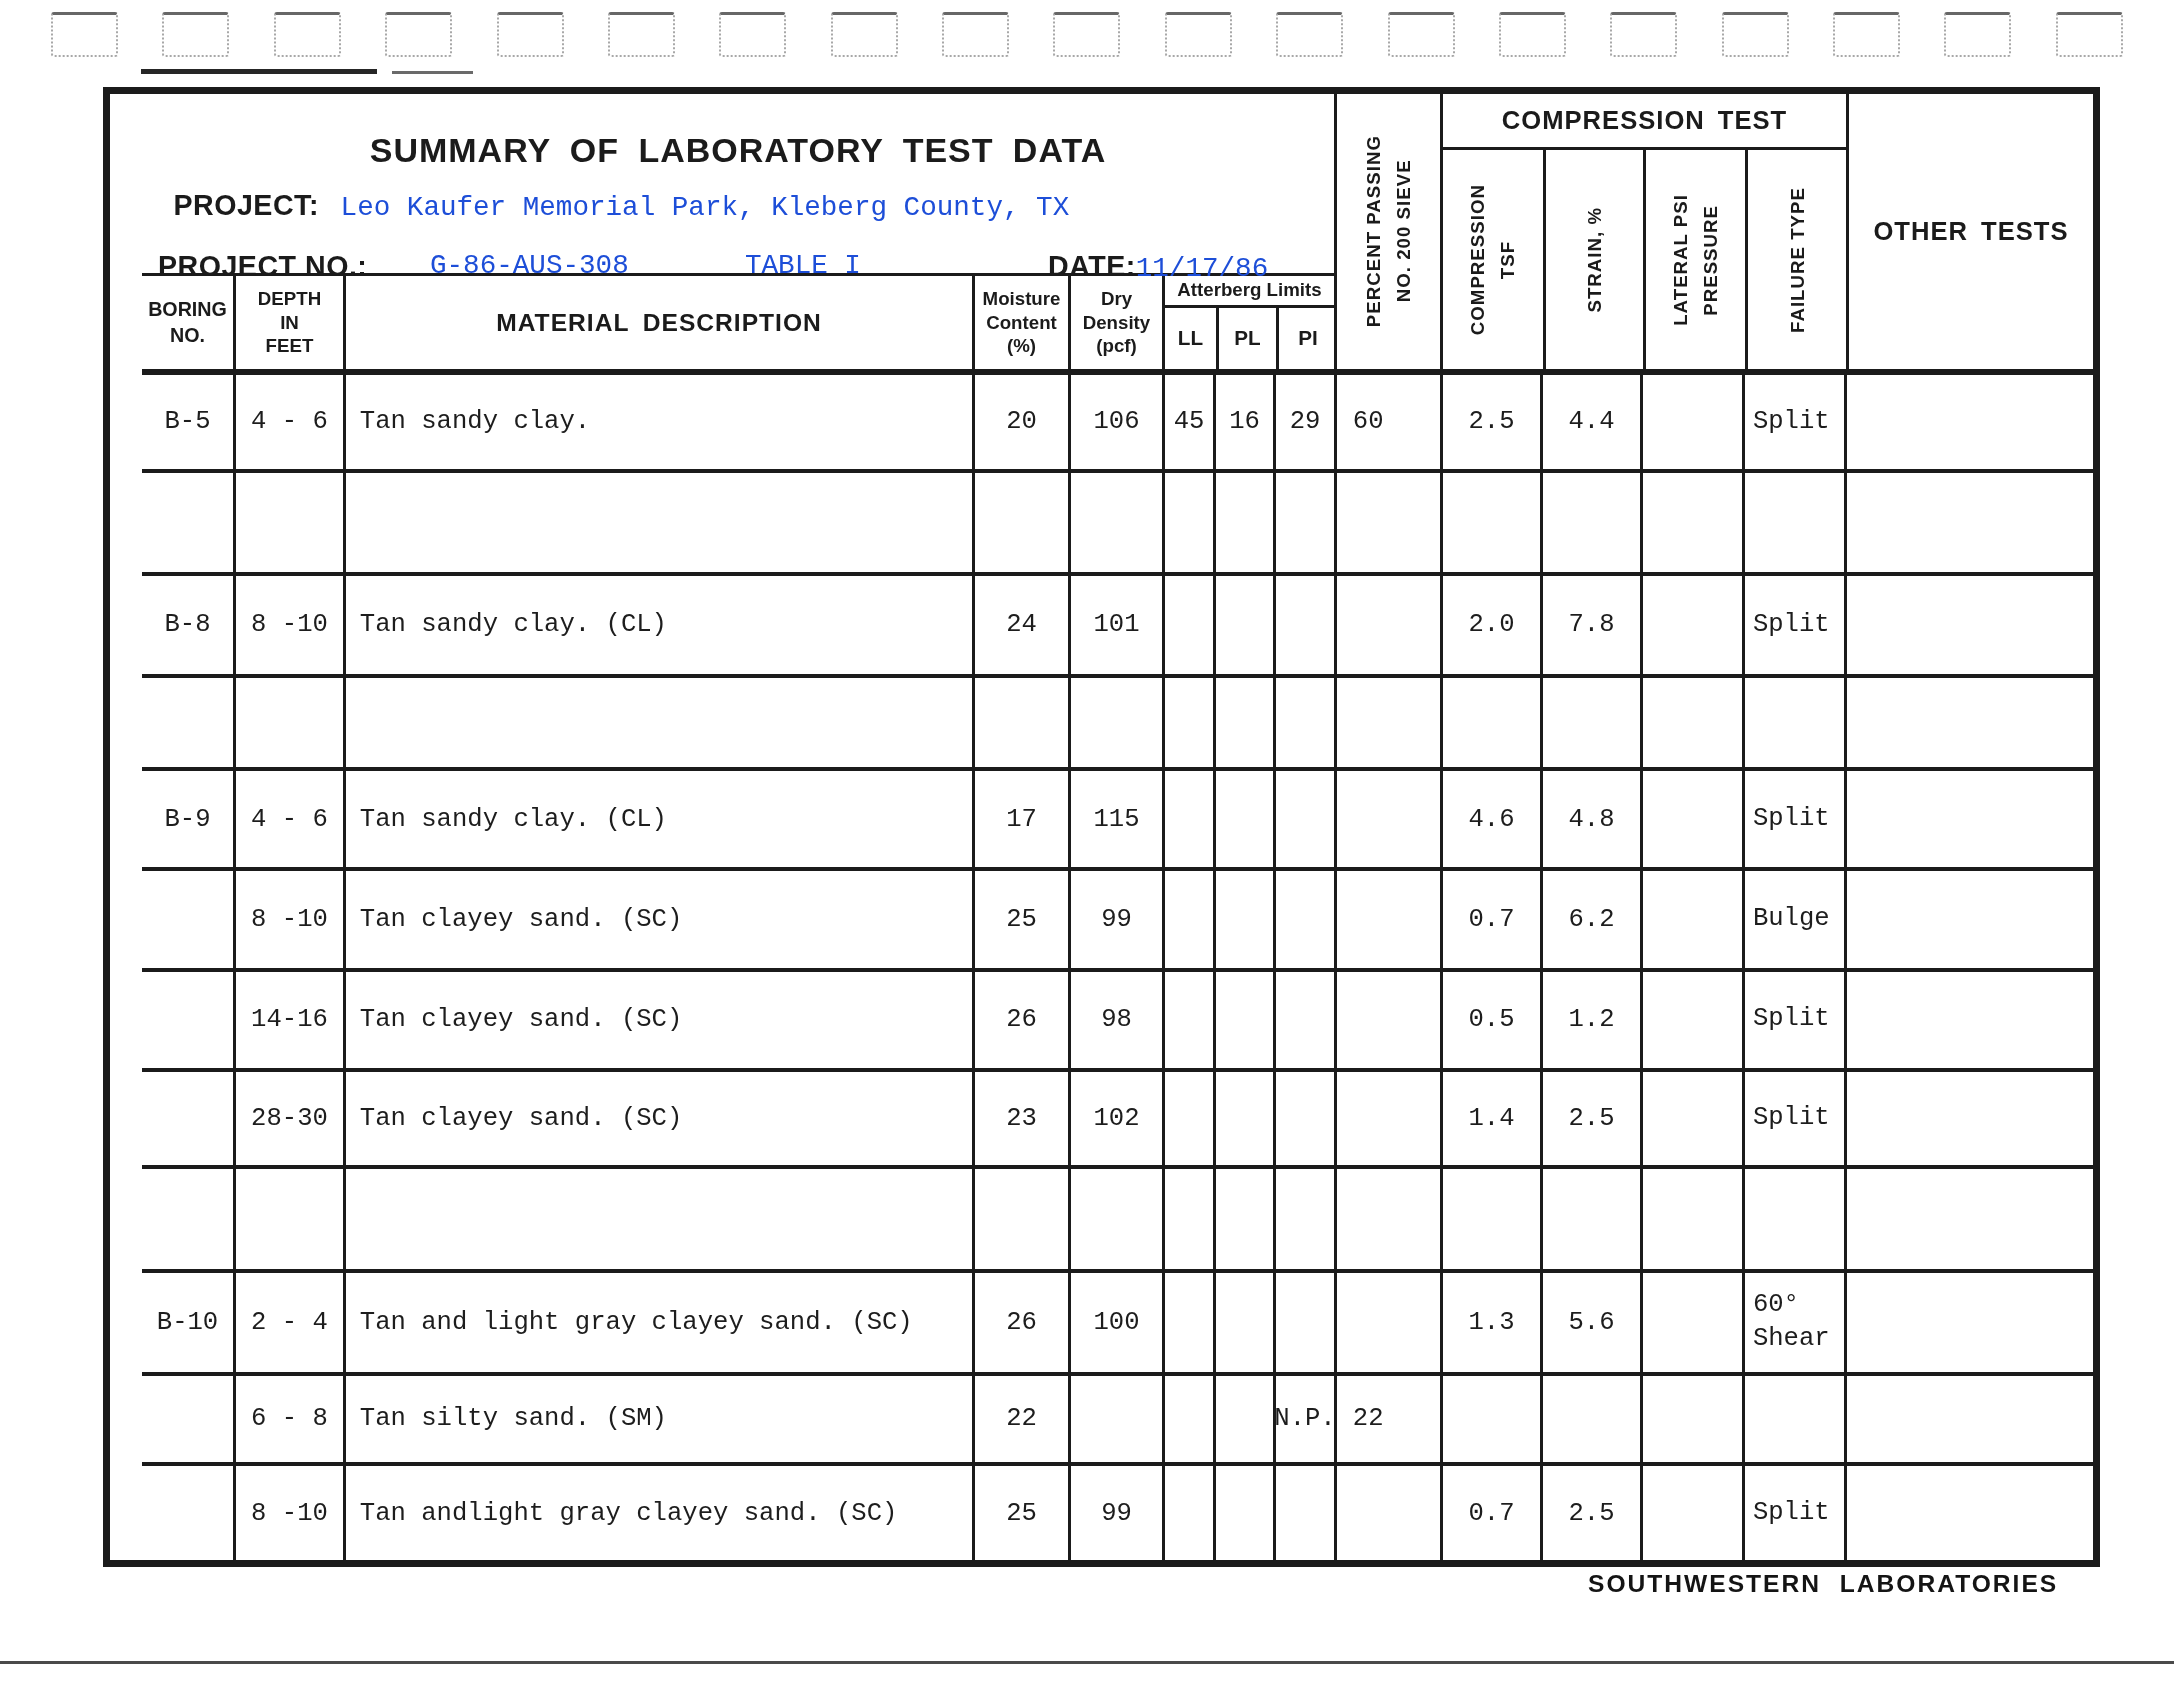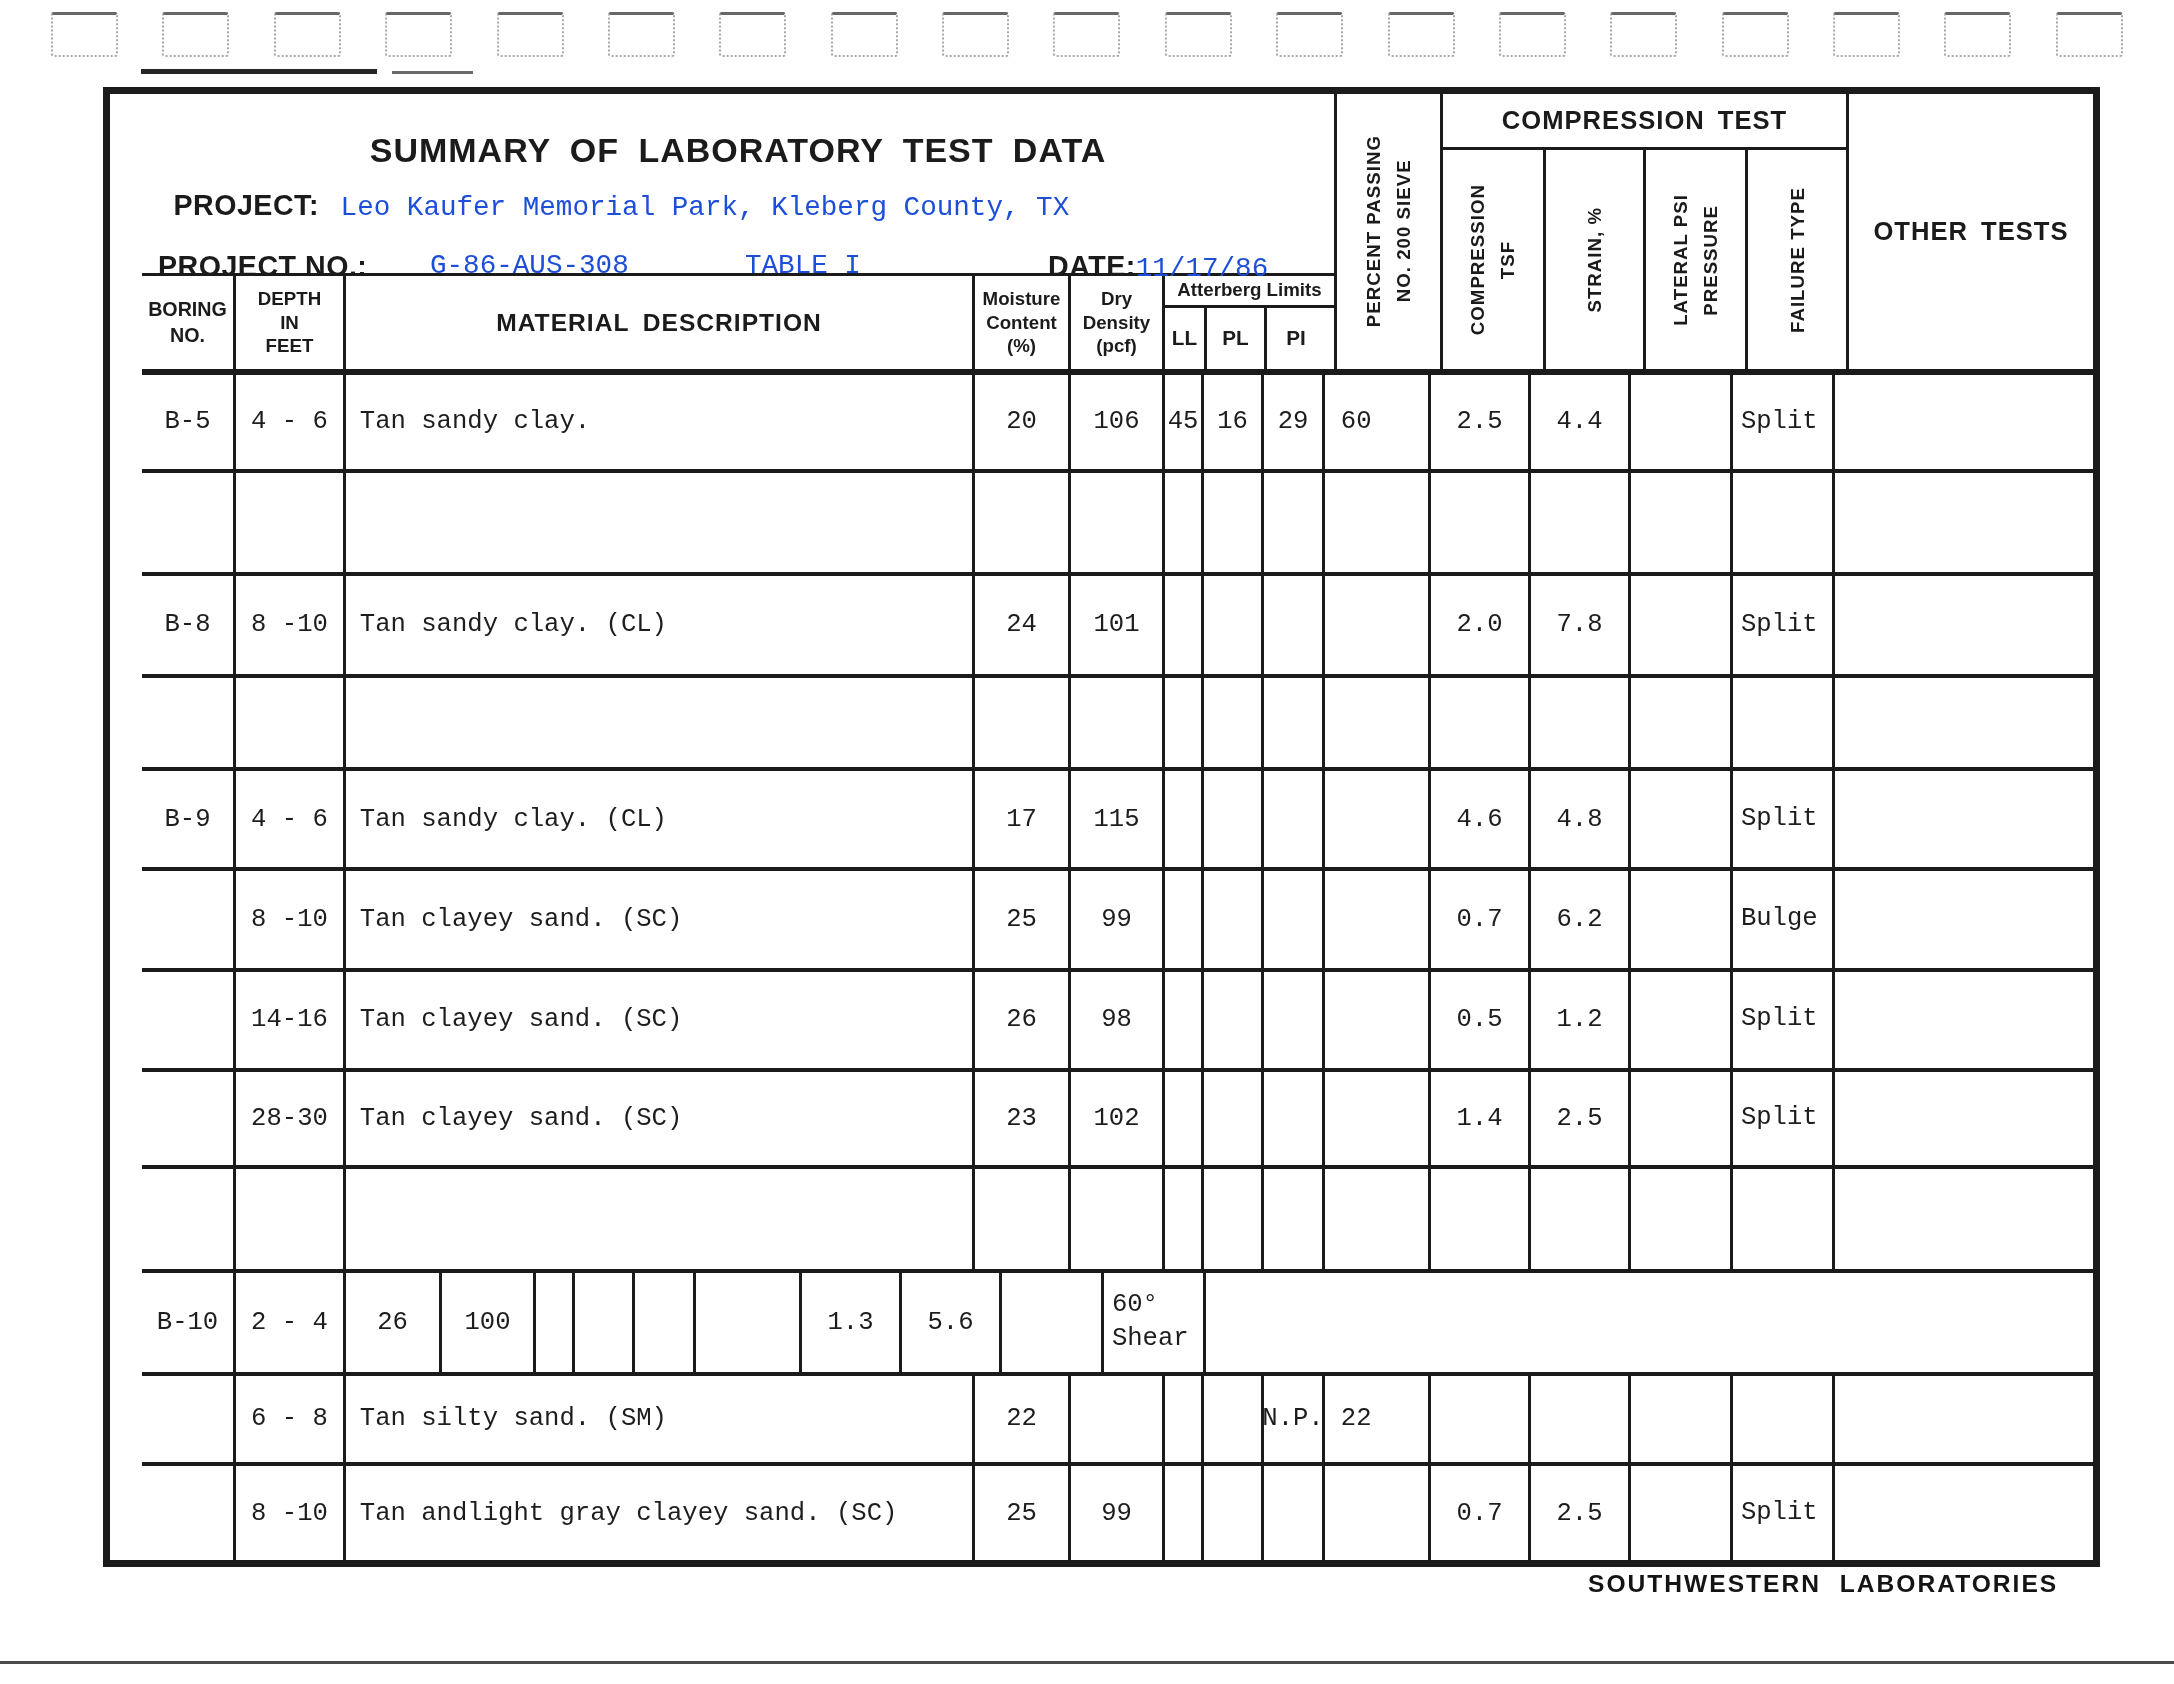--- a/index.html
+++ b/index.html
@@ -72,21 +72,21 @@
   .cell{border-left:3px solid var(--ink);display:flex;align-items:center;justify-content:center;
     font-family:var(--mono);font-size:25.6px;color:#1d1d1d;white-space:pre-line;overflow:hidden;}
   .cell:first-child{border-left:none;}
 
   
   .w-boring{width:91px;flex:none;}
   .w-depth{width:110px;flex:none;}
   .w-desc{width:629px;flex:none;}
   .w-moist{width:96px;flex:none;}
   .w-dry{width:94px;flex:none;}
-  .w-ll{width:39px;flex:none;}
+  .w-ll{width:51px;flex:none;}
   .w-pl{width:60px;flex:none;}
   .w-pi{width:61px;flex:none;}
   .w-pp{width:106px;flex:none;}
   .w-comp{width:100px;flex:none;}
   .w-strain{width:100px;flex:none;}
   .w-lat{width:102px;flex:none;}
   .w-fail{width:102px;flex:none;}
   .w-other{flex:1;}
 
   .c-desc{justify-content:flex-start;padding-left:13.8px;}
@@ -340,20 +340,21 @@
     <div class="cell w-pp c-pp"></div>
     <div class="cell w-comp"></div>
     <div class="cell w-strain"></div>
     <div class="cell w-lat"></div>
     <div class="cell w-fail c-fail"></div>
     <div class="cell w-other"></div>
   </div>
         <div class="row" style="flex-grow: 105;">
     <div class="cell w-boring">B-10</div>
     <div class="cell w-depth">2 - 4</div>
+    <div class="cell w-desc c-desc">Tan and light gray clayey sand. (SC)</div>
     <div class="cell w-moist">26</div>
     <div class="cell w-dry">100</div>
     <div class="cell w-ll"></div>
     <div class="cell w-pl"></div>
     <div class="cell w-pi"></div>
     <div class="cell w-pp c-pp"></div>
     <div class="cell w-comp">1.3</div>
     <div class="cell w-strain">5.6</div>
     <div class="cell w-lat"></div>
     <div class="cell w-fail c-fail">60°

